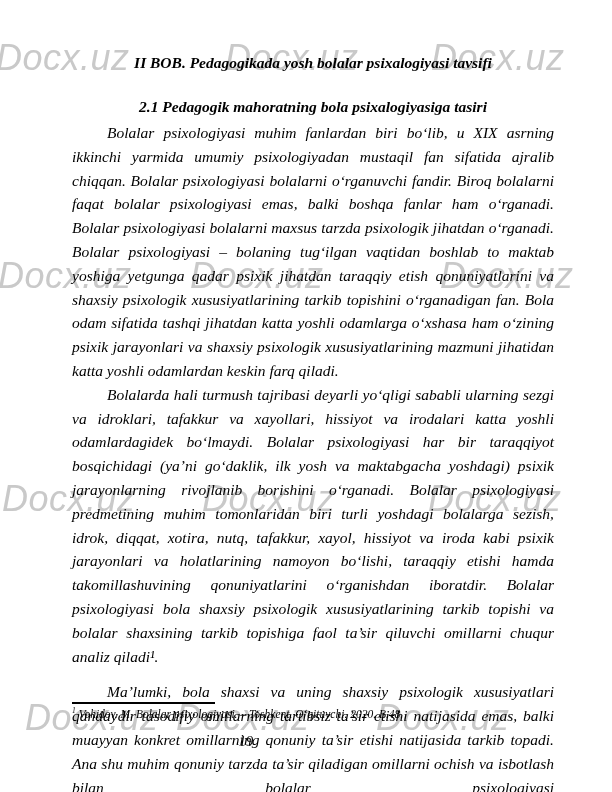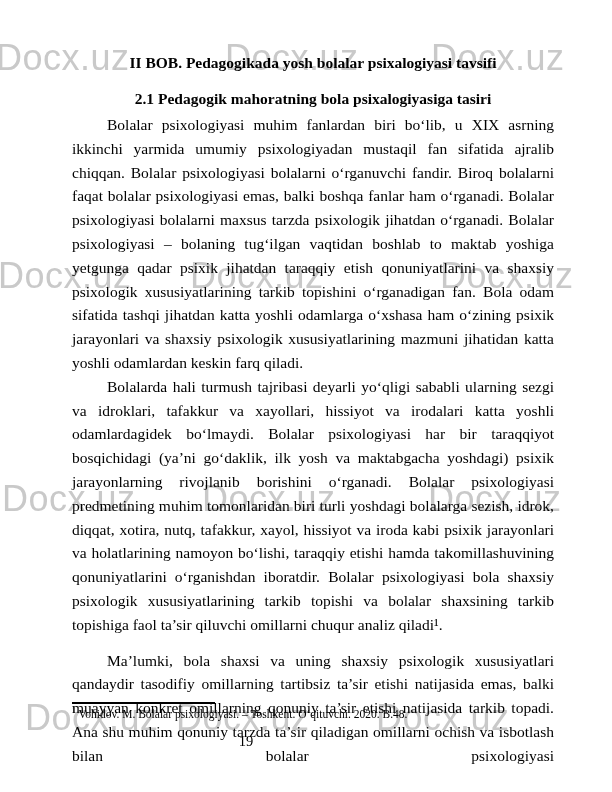--- a/index.html
+++ b/index.html
@@ -5,20 +5,21 @@
   html, body { margin: 0; padding: 0; background: #ffffff; }
 
   .page {
     position: relative;
     width: 612px;
     height: 792px;
     background: #ffffff;
     overflow: hidden;
     font-family: "Liberation Serif", serif;
     color: #000000;
+    font-style: italic;
   }
 
   
   .wm {
     position: absolute;
     z-index: 0;
     font-family: "Liberation Sans", sans-serif;
     font-size: 36px;
     font-weight: 400;
     line-height: 1;
@@ -37,21 +38,21 @@
     z-index: 1;
   }
 
   .chapter-heading, .section-heading {
     margin: 0;
     font-size: 15.5px;
     font-weight: bold;
     line-height: 24px;
     text-align: center;
   }
-  .section-heading { margin-top: 12px; }
+  .section-heading { margin-top: 20px; }
 
   .body-text p {
     margin: 0;
     font-size: 15.5px;
     line-height: 23.8px;
     text-align: justify;
     text-indent: 35px;
   }
   .body-text p.first { margin-top: 2px; }
   

